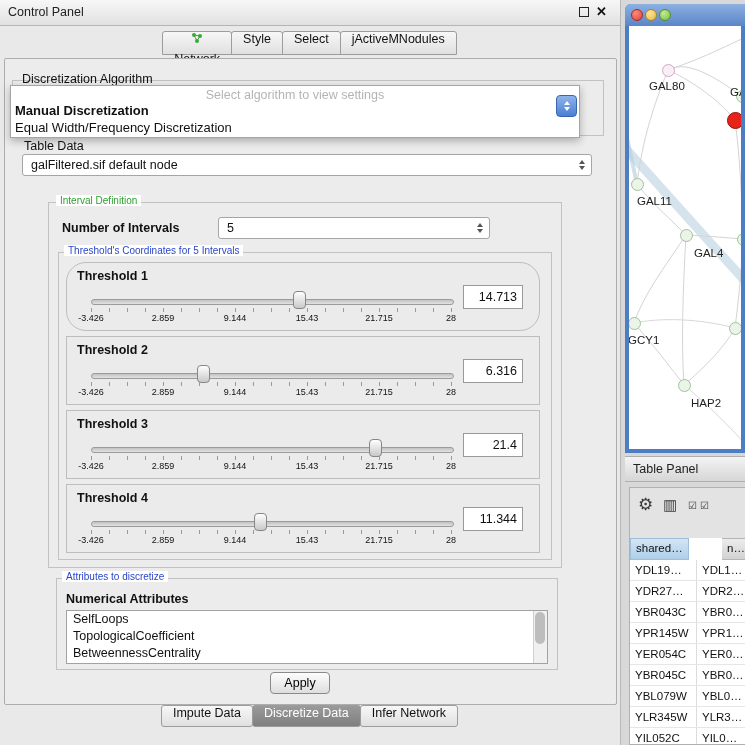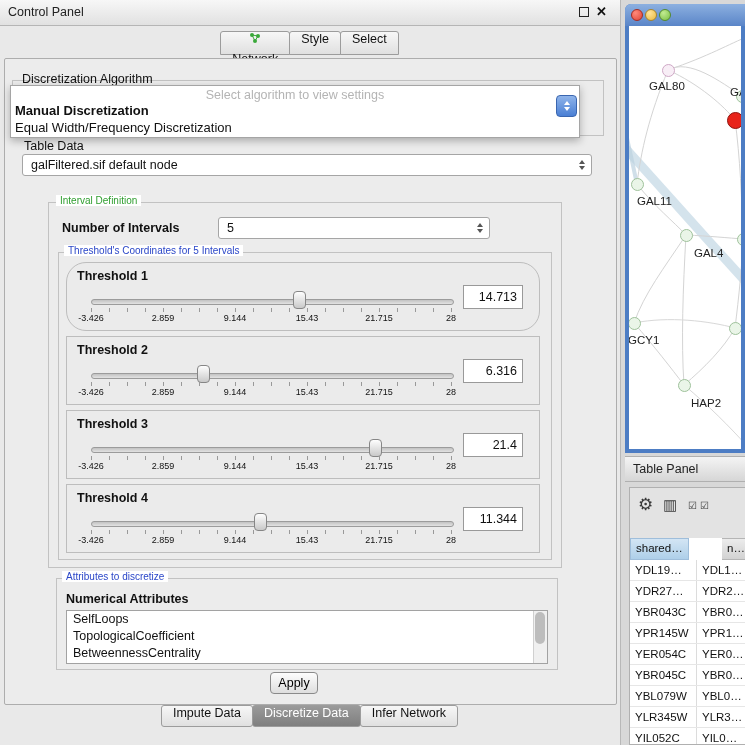--- a/index.html
+++ b/index.html
@@ -62,21 +62,21 @@
   .thr-ticks{position:absolute;left:24px;top:45px;width:362px;height:4px;
         background:repeating-linear-gradient(90deg,#999 0,#999 1px,transparent 1px,transparent 18px);}
   .thr-tickl{position:absolute;top:50px;transform:translateX(-50%);font-size:9px;color:#111;}
   .thr-value{position:absolute;left:396px;top:22px;width:60px;height:24px;background:#fff;border:1px solid #999;
         box-sizing:border-box;font-size:12.5px;text-align:right;line-height:22px;padding-right:5px;}
   .attr-label{position:absolute;left:66px;top:592px;font-size:12.5px;font-weight:bold;}
   .listbox{position:absolute;left:66px;top:610px;width:480px;height:52px;background:#fff;border:1px solid #a2a2a2;overflow:hidden;}
   .attr-item{font-size:12.5px;line-height:17px;padding-left:6px;white-space:nowrap;}
   .sb{position:absolute;right:0;top:0;width:13px;height:100%;background:#f0f0f0;border-left:1px solid #d0d0d0;}
   .sb-thumb{position:absolute;left:1px;top:1px;width:10px;height:32px;background:#bdbdbd;border-radius:5px;}
-  .apply{position:absolute;left:270px;top:672px;width:48px;height:22px;border:1px solid #8a8a8a;border-radius:4px;
+  .apply{position:absolute;left:270px;top:672px;width:60px;height:22px;border:1px solid #8a8a8a;border-radius:4px;
         background:linear-gradient(#fdfdfd,#dedede);font-size:12.5px;font-family:"Liberation Sans",sans-serif;}
   
   .netwin{position:absolute;left:625px;top:4px;width:120px;height:449px;background:#4d7dc4;border-radius:6px 0 0 0;}
   .net-title{position:absolute;left:0;top:0;width:100%;height:22px;background:linear-gradient(#8cb0e0,#5a85c8);border-radius:6px 0 0 0;}
   .light{position:absolute;top:5px;width:12px;height:12px;border-radius:50%;box-sizing:border-box;}
   .light.red{left:6px;background:radial-gradient(circle at 35% 30%,#ff8a7a,#df4436);border:1px solid #a62c22;}
   .light.yellow{left:20px;background:radial-gradient(circle at 35% 30%,#ffe39a,#e8b93e);border:1px solid #a8842a;}
   .light.green{left:34px;background:radial-gradient(circle at 35% 30%,#c2eb92,#79bf43);border:1px solid #568a2c;}
   .net-canvas{position:absolute;left:4px;top:22px;width:112px;height:423px;background:#fff;overflow:hidden;}
   .net-node{position:absolute;width:13px;height:13px;border-radius:50%;background:#eaf5e8;border:1px solid #9fc29b;box-sizing:border-box;}
@@ -124,20 +124,23 @@
               <circle cx="6" cy="9" r="2" fill="#3aa83a"></circle>
             </svg></span>
           <span>Network</span>
         </div>
         <div class="tab">
           <span>Style</span>
         </div>
         <div class="tab">
           <span>Select</span>
         </div>
+        <div class="tab">
+          <span>jActiveMNodules</span>
+        </div>
       </div>
 
     <div class="inner"></div>
 
     <div class="algo-fieldset"></div>
     <div class="algo-legend">Discretization Algorithm</div>
 
     <div class="popup">
       <div class="popup-placeholder">Select algorithm to view settings</div>
       <div id="popup-items">

